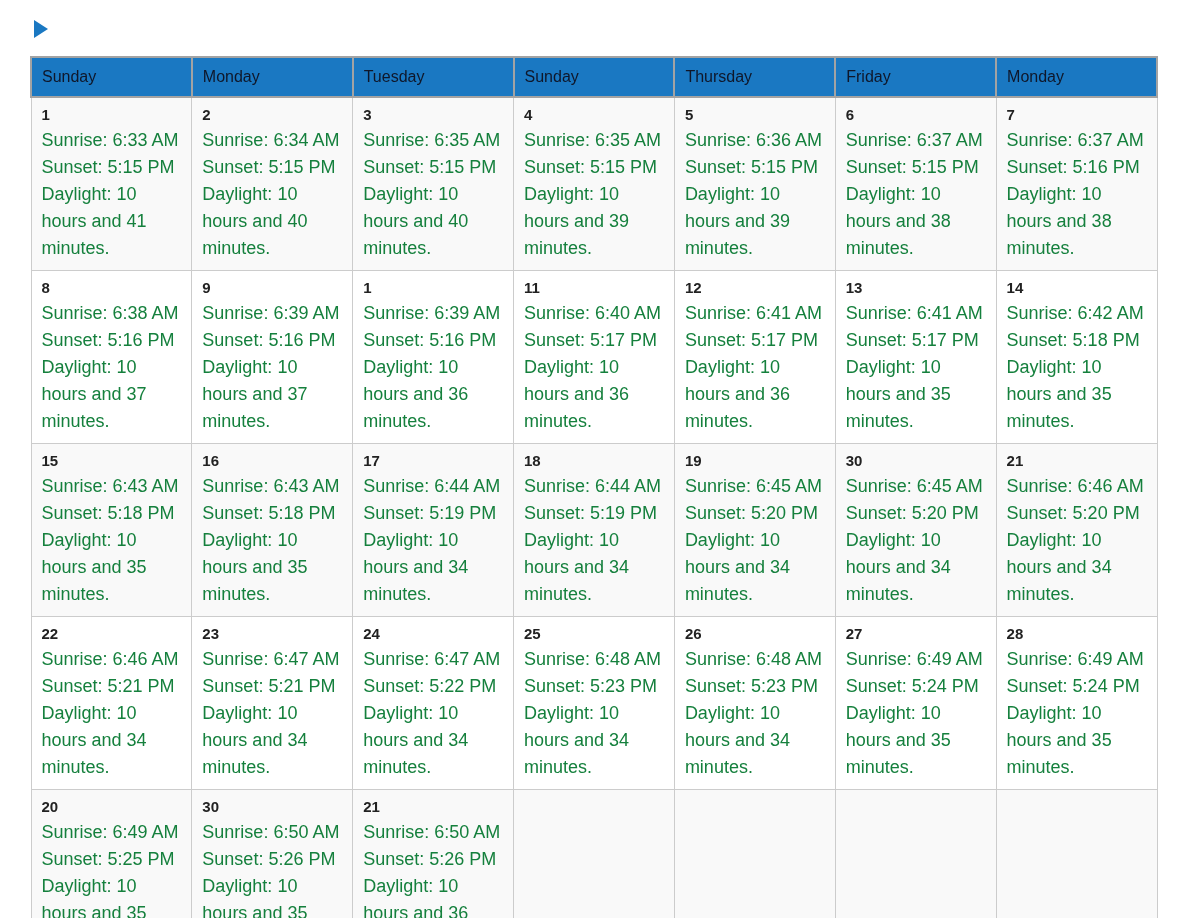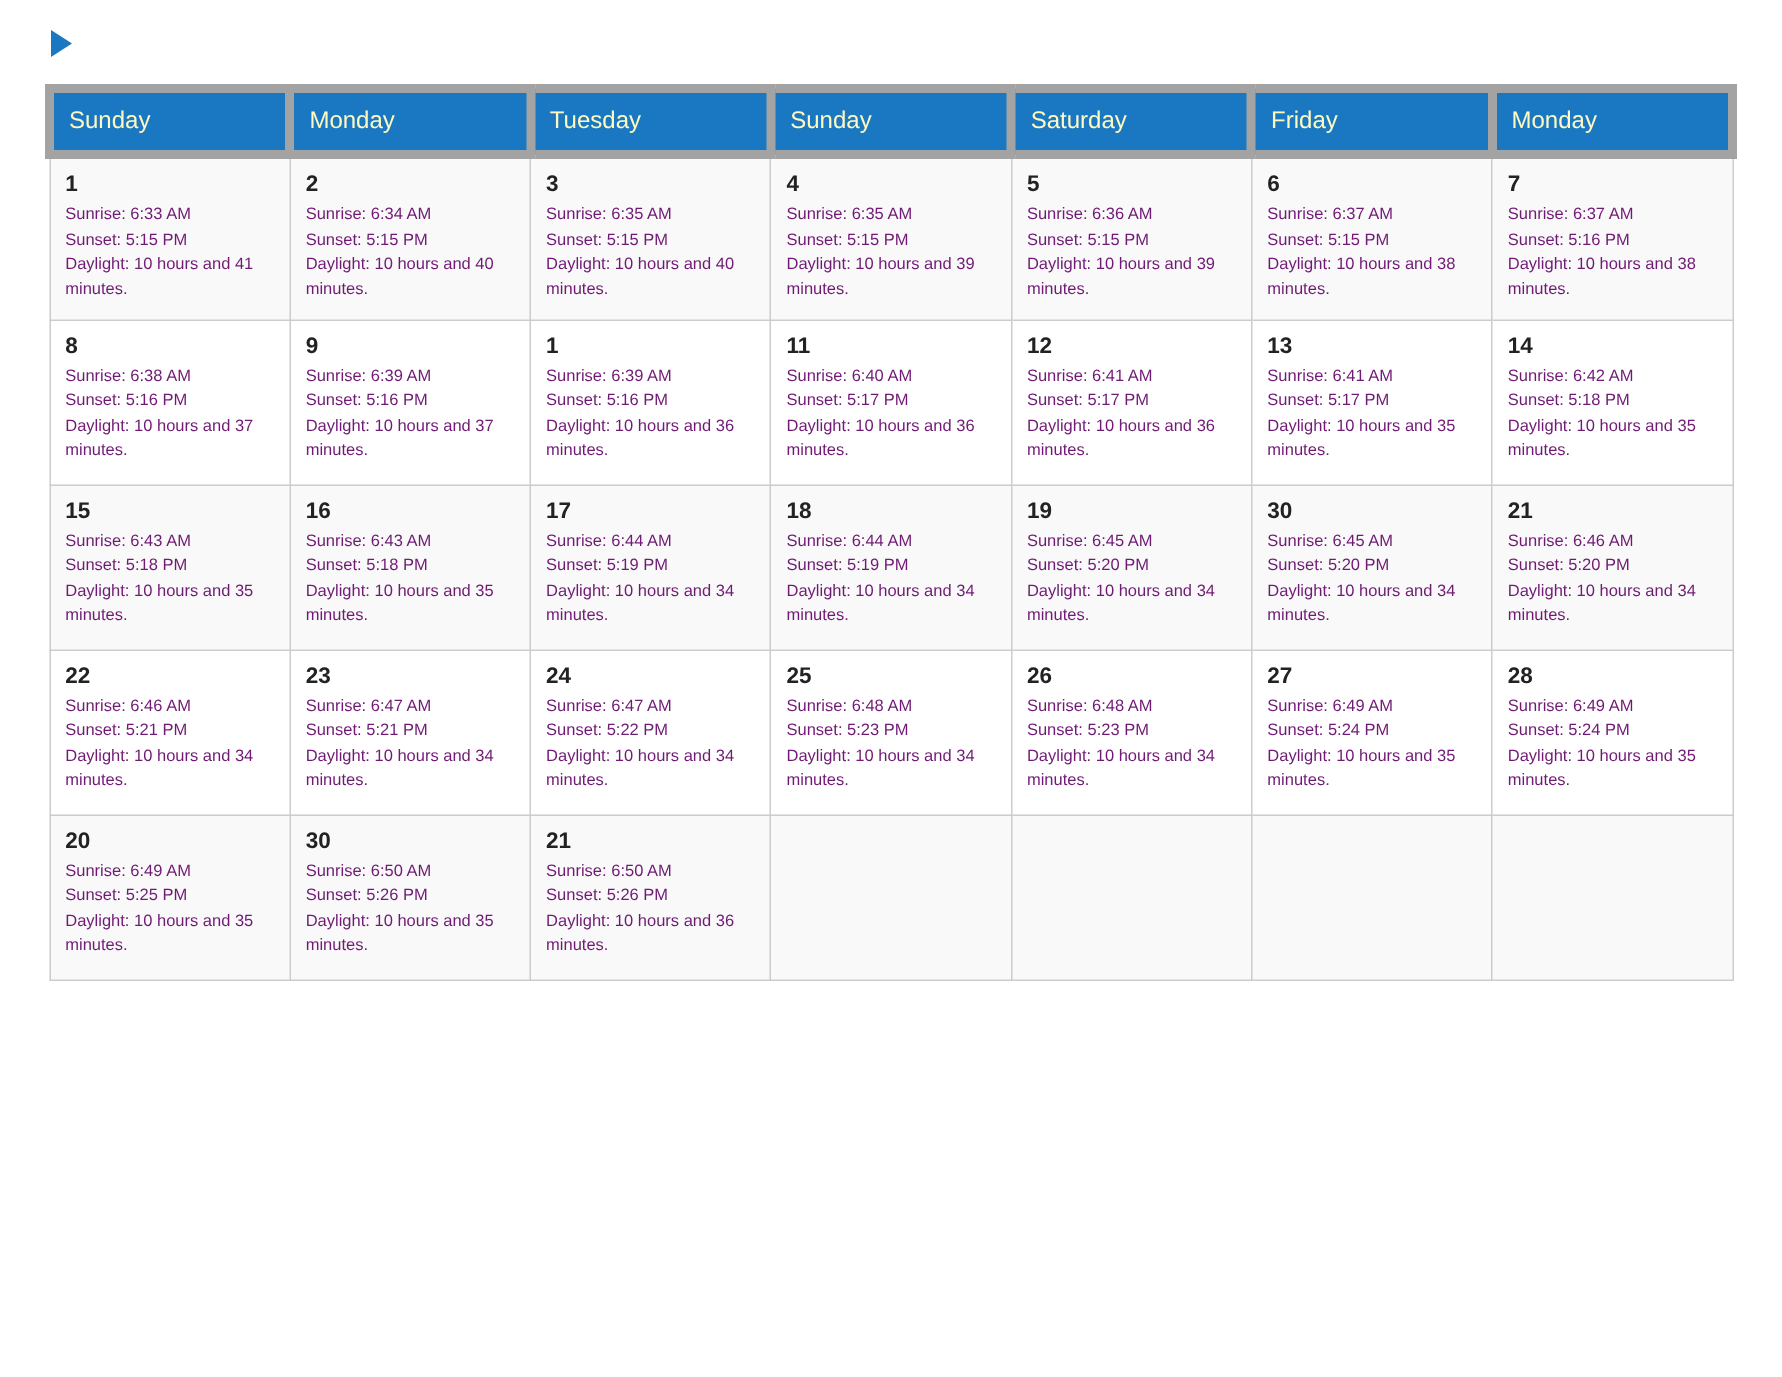--- a/index.html
+++ b/index.html
@@ -30,45 +30,45 @@
       color: #444;
       margin-top: 4px;
     }
     table {
       width: 100%;
       border-collapse: collapse;
       table-layout: fixed;
     }
     thead tr th {
       background-color: #1a78c2;
-      color: #fef9c3;
+      color: #0f172a;
       padding: 10px 10px;
       text-align: left;
       font-size: 16px;
       font-weight: normal;
-      border: 6px solid #a3a3a3;
+      border: 2px solid #a3a3a3;
     }
     tbody tr td {
       border: 1px solid #ccc;
       vertical-align: top;
       padding: 8px 10px;
       font-size: 13px;
       color: #333;
       height: 110px;
     }
     tbody tr td .day-num {
       font-size: 15px;
       font-weight: bold;
       color: #222;
       display: block;
       margin-bottom: 4px;
     }
     tbody tr td .day-info {
-      font-size: 11px;
-      color: #701a75;
+      font-size: 18px;
+      color: #15803d;
       line-height: 1.5;
     }
     tbody tr:nth-child(odd) td {
       background-color: #f9f9f9;
     }
     tbody tr:nth-child(even) td {
       background-color: #fff;
     }
     .logo-container {
       display: flex;
@@ -120,21 +120,21 @@
   </div>
 </div>
 
 <table>
   <thead>
     <tr>
     <th>Sunday</th>
         <th>Monday</th>
         <th>Tuesday</th>
         <th>Sunday</th>
-        <th>Saturday</th>
+        <th>Thursday</th>
         <th>Friday</th>
         <th>Monday</th>
       </tr>
   </thead>
   <tbody id="calendar-body">
   <tr>
         <td>
           <span class="day-num">1</span>
           <div class="day-info">Sunrise: 6:33 AM<br>Sunset: 5:15 PM<br>Daylight: 10 hours and 41 minutes.</div>
         </td>

